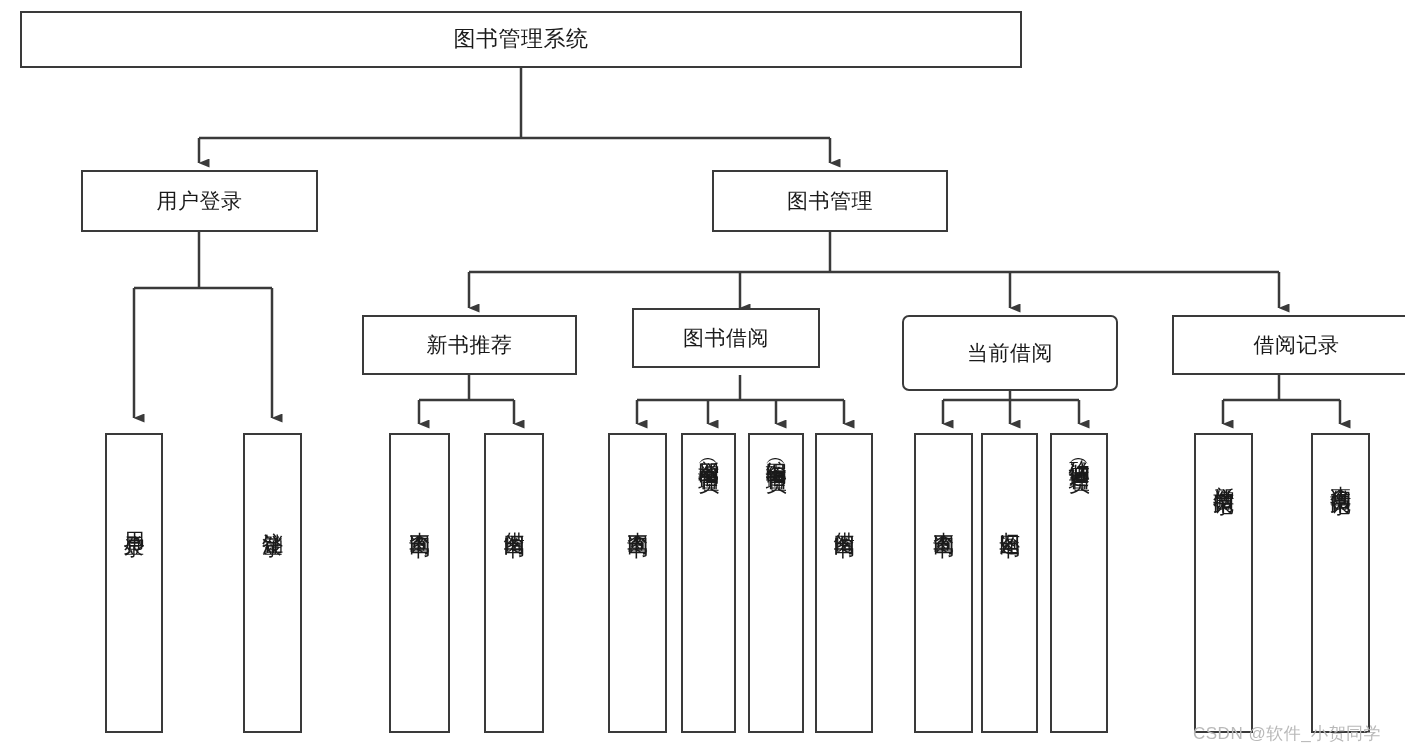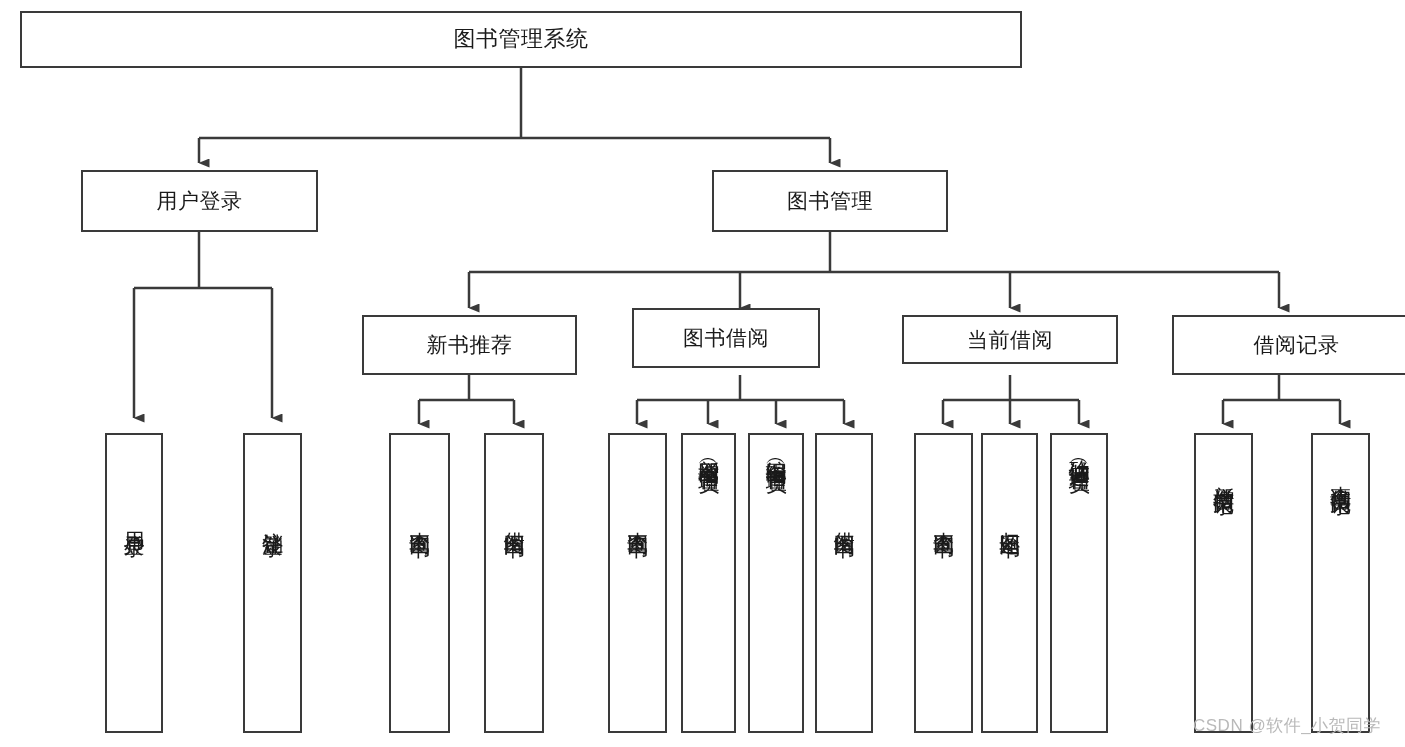--- a/index.html
+++ b/index.html
@@ -60,20 +60,21 @@
     letter-spacing: 2px;
     white-space: nowrap;
     max-height: 280px;
   }
   .watermark {
     position: absolute;
     font-size: 17px;
     color: #b9b9b9;
     white-space: nowrap;
     letter-spacing: 0.5px;
+    margin-top: 8px;
   }
 </style>
 </head>
 <body>
 
 <div id="canvas">
 
   <svg class="connectors" viewBox="0 0 1405 747">
     <defs>
       <marker id="arrowhead" markerWidth="9" markerHeight="11" refX="4.5" refY="10.5" orient="auto" markerUnits="userSpaceOnUse">
@@ -134,21 +135,21 @@
   <div class="node horizontal" style="left:362px; top:315px; width:215px; height:60px;">
     <span class="node-label">新书推荐</span>
   </div>
 
   <div class="node horizontal" style="left:712px; top:170px; width:236px; height:62px;">
     <span class="node-label">图书管理</span>
   </div>
   <div class="node horizontal" style="left:632px; top:308px; width:188px; height:60px;">
     <span class="node-label">图书借阅</span>
   </div>
-  <div class="node horizontal" style="left:902px; top:315px; width:216px; height:49px;">
+  <div class="node horizontal" style="left:902px; top:315px; width:216px; height:76px;border-radius:7px;">
     <span class="node-label">当前借阅</span>
   </div>
   <div class="node horizontal" style="left:1172px; top:315px; width:249px; height:60px;">
     <span class="node-label">借阅记录</span>
   </div>
 
   <div class="node vertical" style="left:105px; top:433px; width:58px; height:300px; padding-top:80px;">
     <span class="node-label">用户登录</span>
   </div>
   <div class="node vertical" style="left:243px; top:433px; width:59px; height:300px; padding-top:80px;">

